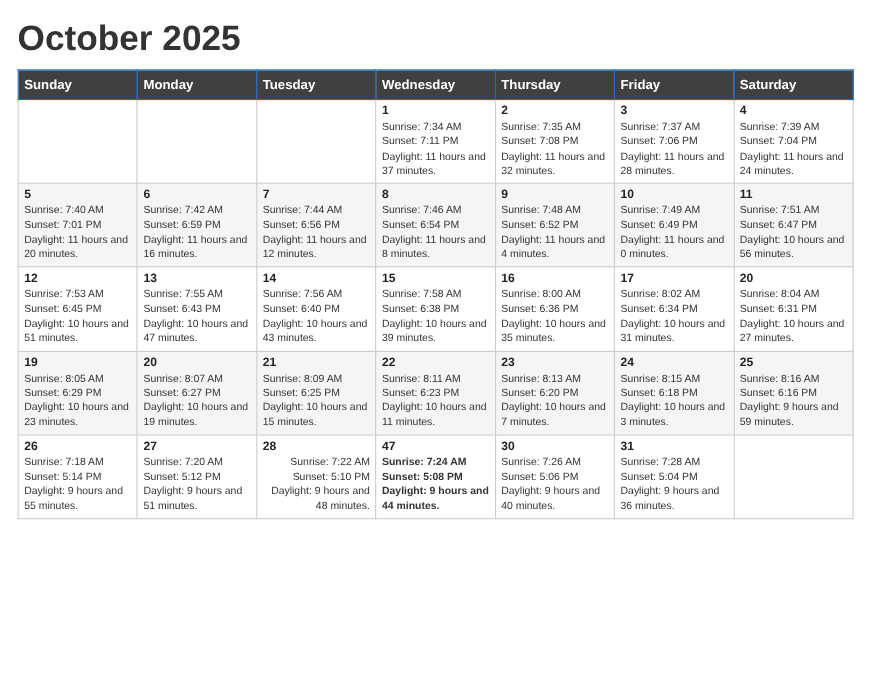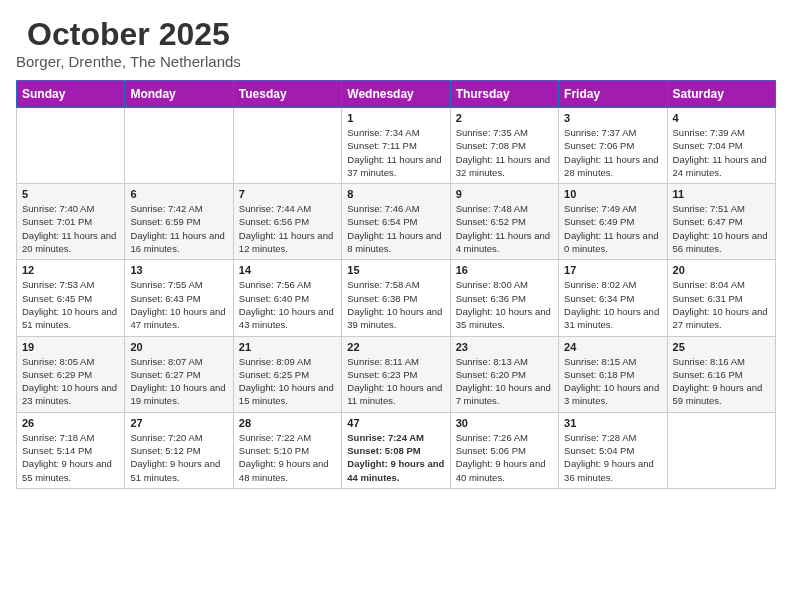--- a/index.html
+++ b/index.html
@@ -46,21 +46,21 @@
     .location-title {
       font-size: 15px;
       color: #555;
     }
     .calendar {
       width: 100%;
       border-collapse: collapse;
       border: 1px solid #ccc;
     }
     .calendar th {
-      background-color: #a21caf;
+      background-color: #404040;
       color: #fff;
       font-size: 12px;
       font-weight: bold;
       text-align: left;
       padding: 6px 5px;
       border: 1px solid #1a6fc4;
     }
     .calendar td {
       vertical-align: top;
       border: 1px solid #ccc;
@@ -88,21 +88,20 @@
     .empty-cell {
       background: #fff;
     }
   </style>
 </head>
 <body>
 
 <div class="header">
   <div class="title-block">
     <div class="month-title">October 2025</div>
-    <div class="location-title">Borger, Drenthe, The Netherlands</div>
   </div>
 </div>
 
 <table class="calendar">
   <thead>
     <tr>
     <th>Sunday</th>
         <th>Monday</th>
         <th>Tuesday</th>
         <th>Wednesday</th>
@@ -281,21 +280,21 @@
 Daylight: 9 hours and 55 minutes.</div>
         </td>
         <td>
           <div class="day-number">27</div>
           <div class="day-info" style="white-space: pre-line;">Sunrise: 7:20 AM
 Sunset: 5:12 PM
 Daylight: 9 hours and 51 minutes.</div>
         </td>
         <td>
           <div class="day-number">28</div>
-          <div class="day-info" style="white-space: pre-line;">Sunrise: 7:22 AM
+          <div class="day-info" style="white-space: pre-line; text-align: right;">Sunrise: 7:22 AM
 Sunset: 5:10 PM
 Daylight: 9 hours and 48 minutes.</div>
         </td>
         <td>
           <div class="day-number">47</div>
           <div class="day-info" style="white-space: pre-line; font-weight: bold;">Sunrise: 7:24 AM
 Sunset: 5:08 PM
 Daylight: 9 hours and 44 minutes.</div>
         </td>
         <td>

